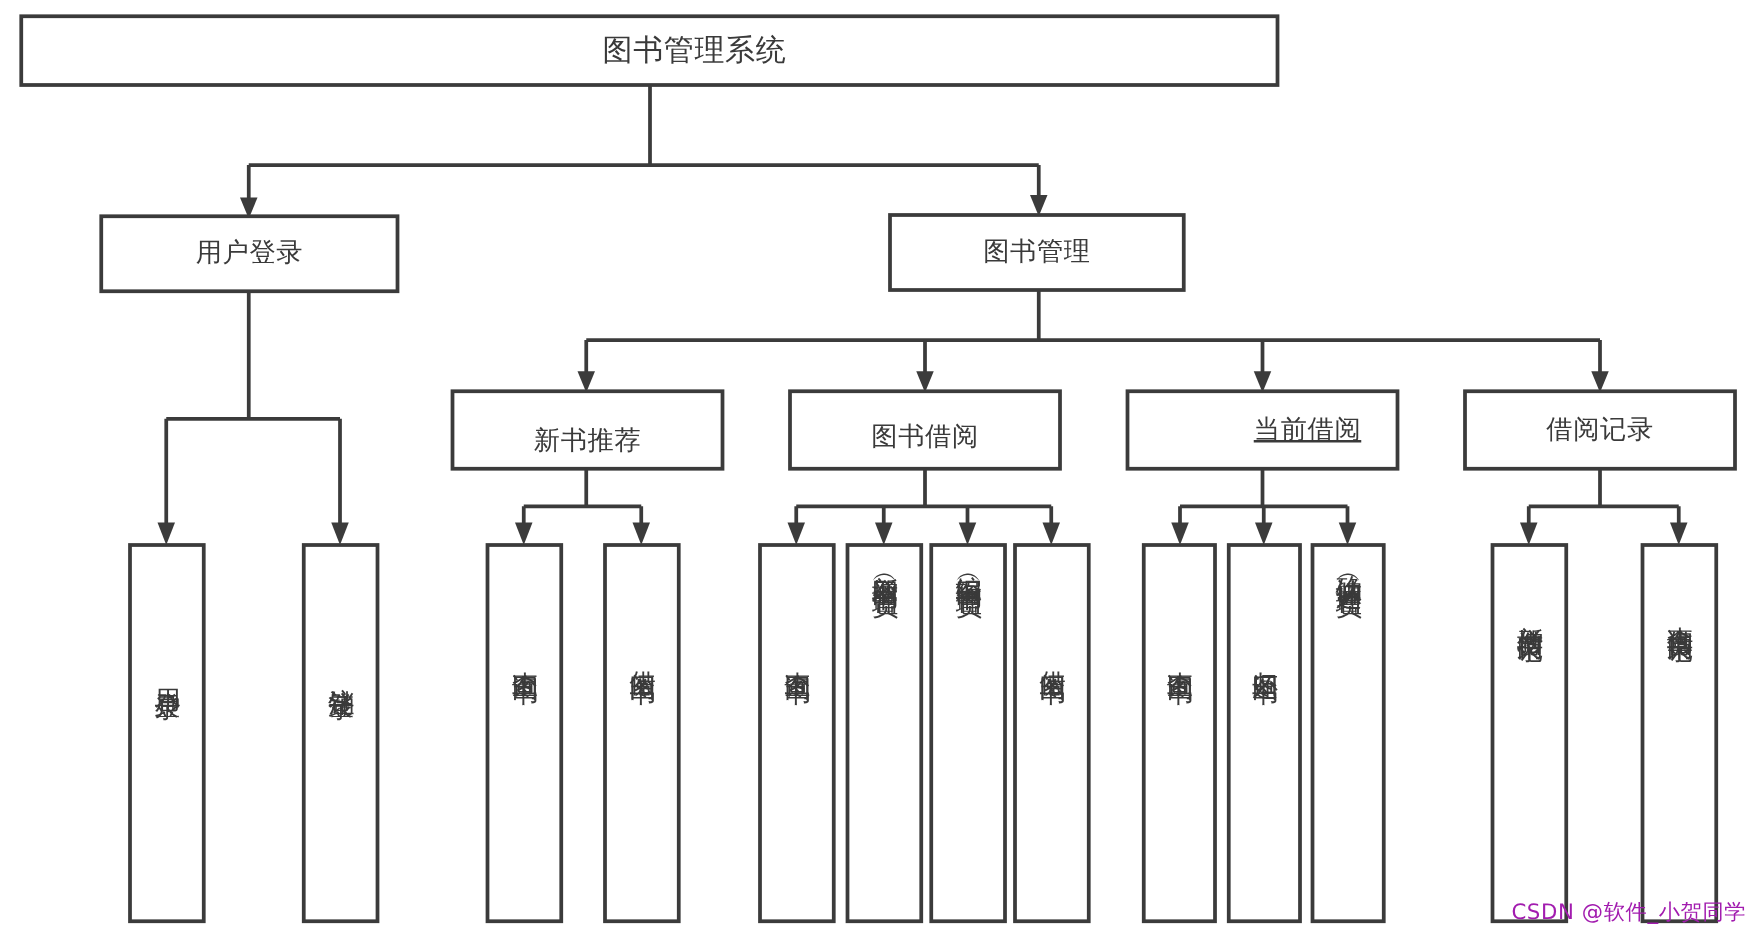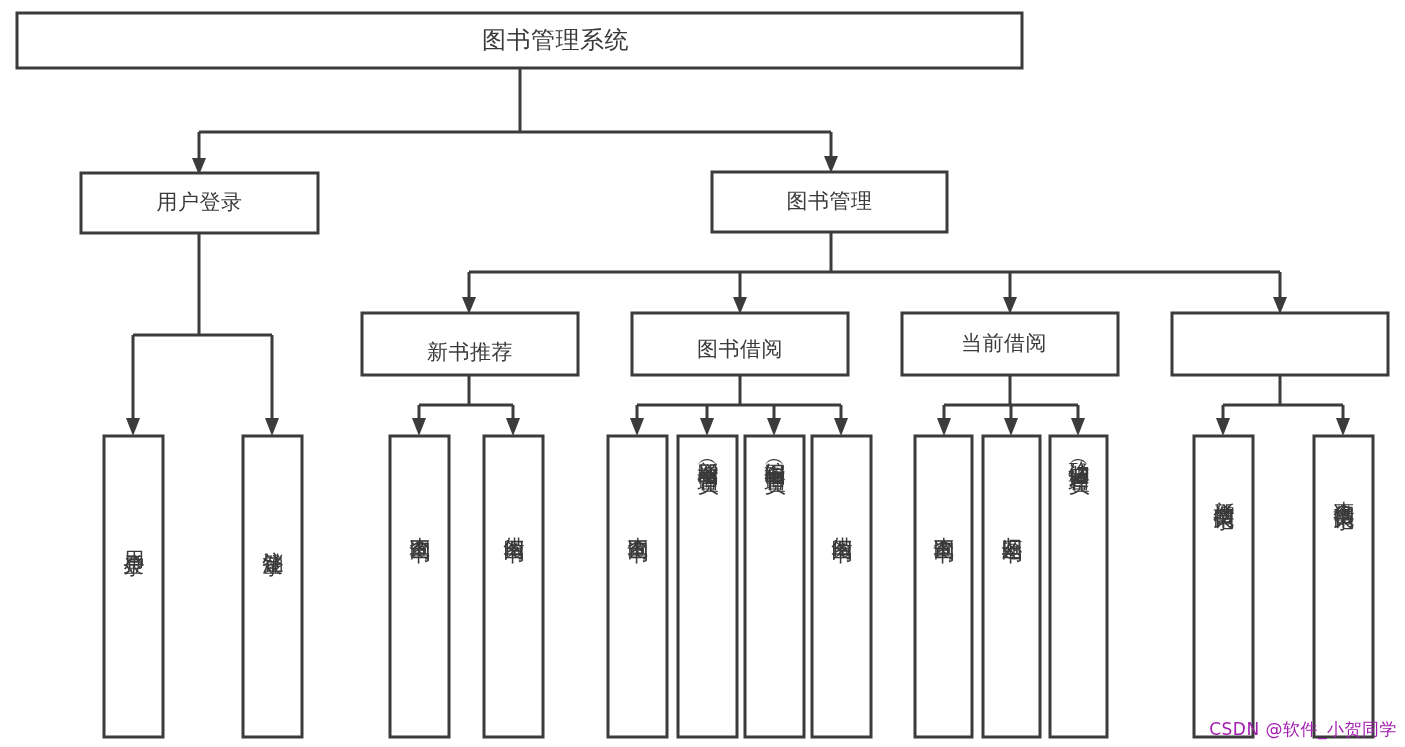--- a/index.html
+++ b/index.html
@@ -156,21 +156,22 @@
     </g>
   </svg>
 
   <div class="node-label" style="left:17px;top:13px;width:1005px;height:55px;font-size:24px;margin-left:36px;">图书管理系统</div>
 
   <div class="node-label" style="left:81px;top:173px;width:237px;height:60px;">用户登录</div>
   <div class="node-label" style="left:712px;top:172px;width:235px;height:60px;text-align:center;">图书管理</div>
 
   <div class="node-label" style="left:362px;top:313px;width:216px;height:80px;">新书推荐</div>
   <div class="node-label" style="left:632px;top:313px;width:216px;height:74px;">图书借阅</div>
-  <div class="node-label" style="left:902px;top:313px;width:204px;height:62px;">当前借阅</div>
+  <div class="node-label" style="left:944px;top:313px;width:204px;height:62px;text-decoration:underline;">当前借阅</div>
+  <div class="node-label" style="left:1172px;top:313px;width:216px;height:62px;">借阅记录</div>
 
   <div class="leaf-label" style="left:104px;top:526px;width:59px;height:211px;">用户登录</div>
   <div class="leaf-label" style="left:243px;top:526px;width:59px;height:211px;">注销登录</div>
 
   <div class="leaf-label" style="left:390px;top:512px;width:59px;height:225px;">查询图书</div>
   <div class="leaf-label" style="left:484px;top:512px;width:59px;height:225px;">借阅图书</div>
 
   <div class="leaf-label" style="left:608px;top:512px;width:59px;height:225px;">查询图书</div>
   <div class="leaf-label" style="left:678px;top:436px;width:59px;height:301px;">新增图书（管理员）</div>
   <div class="leaf-label" style="left:745px;top:436px;width:59px;height:301px;">编辑图书（管理员）</div>

